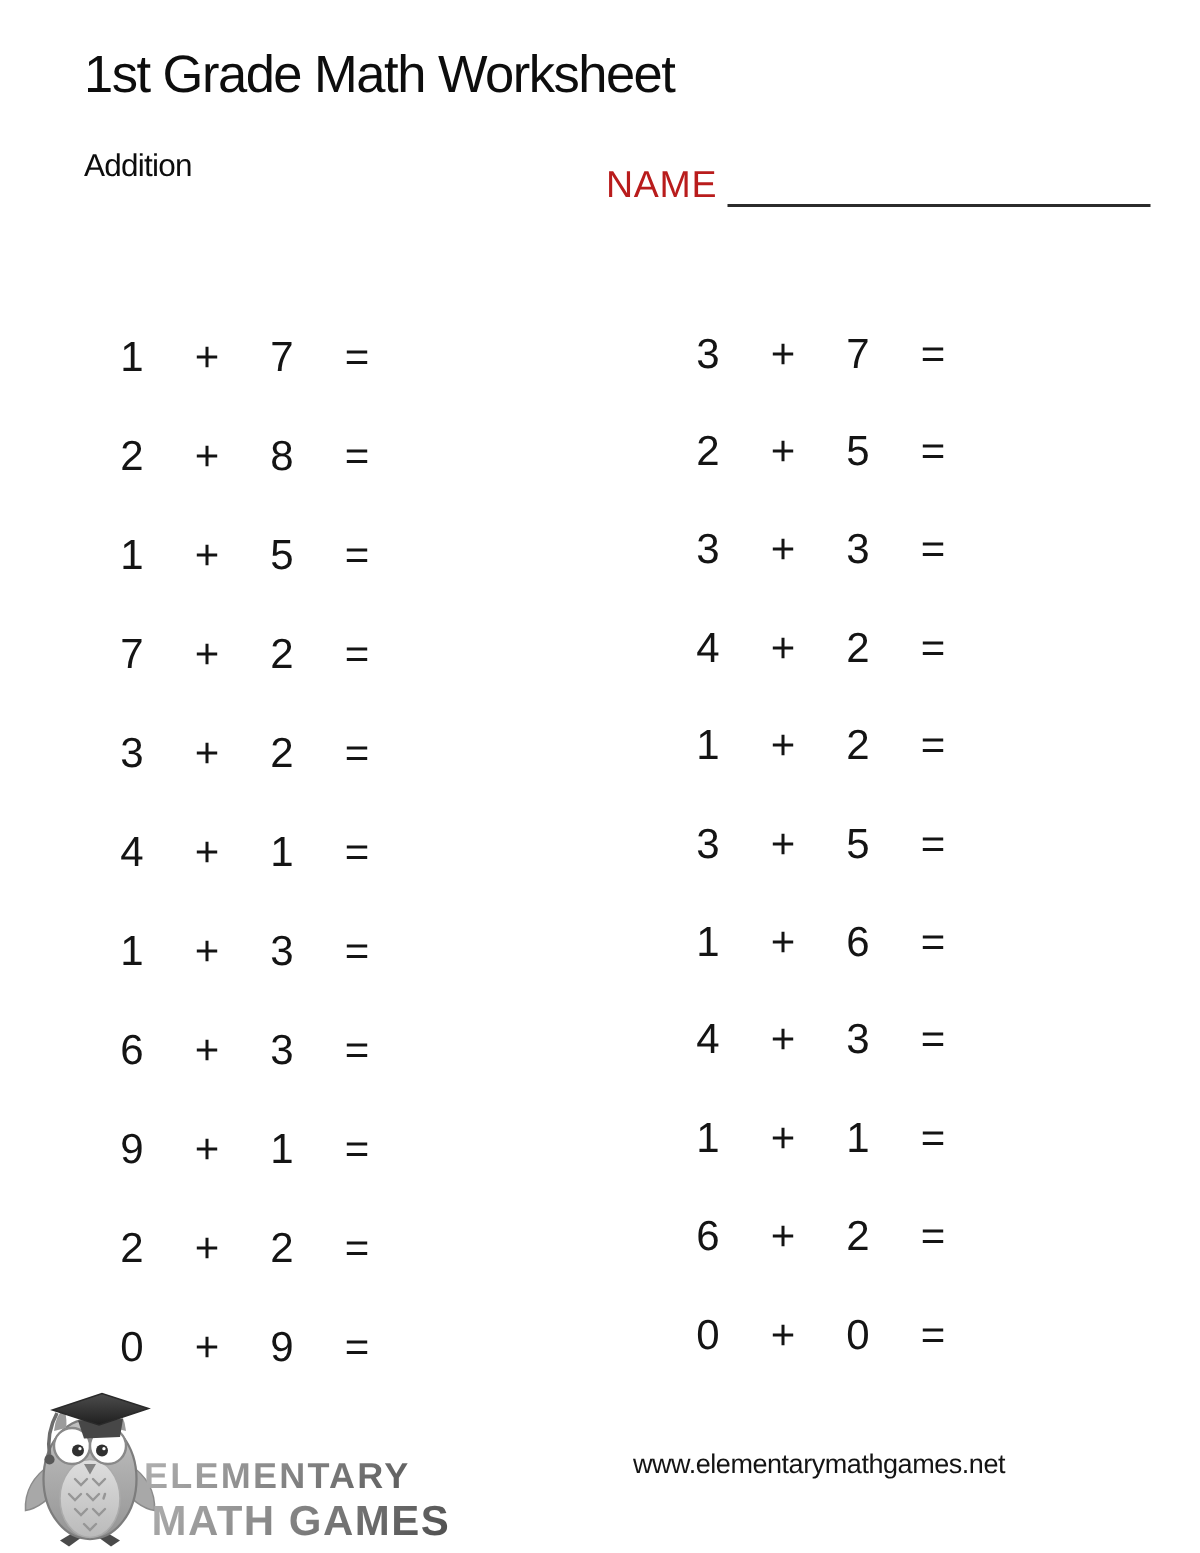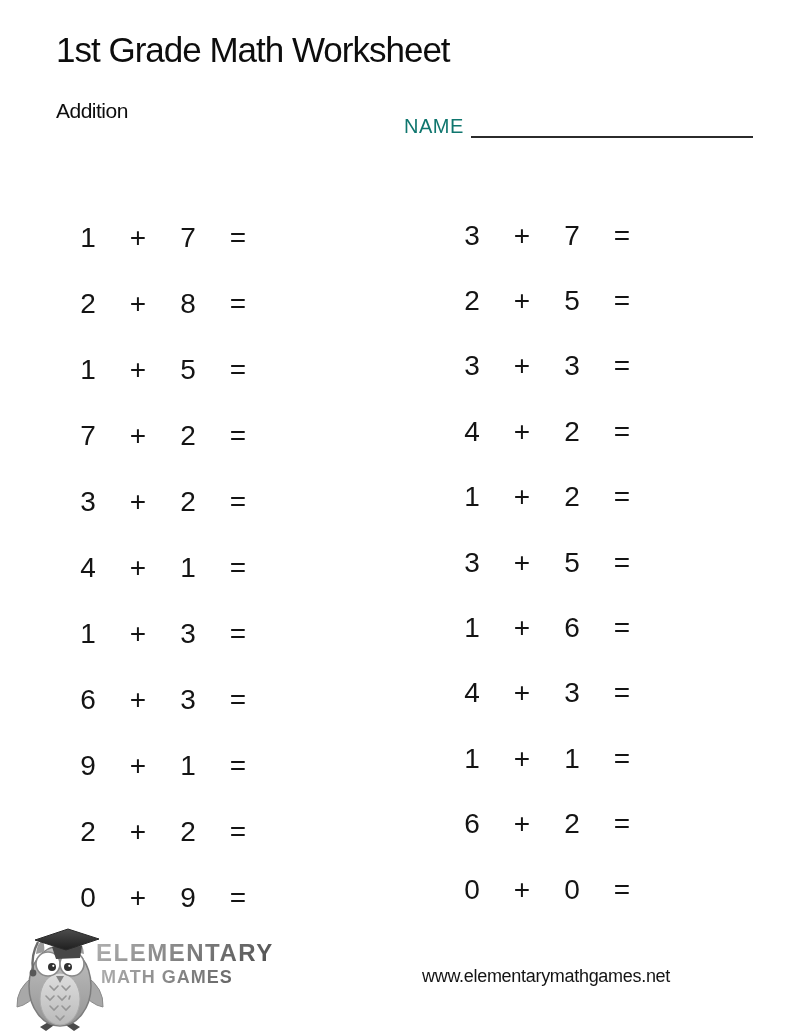--- a/index.html
+++ b/index.html
@@ -13,42 +13,42 @@
     font-size:35px;letter-spacing:-1px;font-weight:400;color:#0d0d0d;white-space:nowrap;text-align:right;
   }
   .subtitle{
     position:absolute;left:56px;top:99px;
     font-size:21px;letter-spacing:-0.5px;font-weight:400;color:#0d0d0d;
   }
   .name-row{
     position:absolute;left:404px;top:108px;
     display:flex;align-items:flex-end;
   }
-  .name-label{font-size:20px;letter-spacing:0.5px;color:#0f766e;}
+  .name-label{font-size:25px;letter-spacing:0.5px;color:#b91c1c;}
   .name-line{
     width:282px;height:28px;margin-left:7px;
     border-bottom:2px solid #2b2b2b;
   }
   
   .pcol{position:absolute;display:flex;flex-direction:column;}
   .pcol-left{left:63px;top:205px;}
   .pcol-right{left:447px;top:203px;}
   .prow{height:66px;display:flex;align-items:center;}
   .pcol-right .prow{height:65.4px;}
   .cell{width:50px;text-align:center;font-size:28px;color:#141414;}
   
   .owl{position:absolute;left:12px;top:926px;width:96px;height:106px;}
   .logo-text{position:absolute;left:96px;top:941px;line-height:1;}
   .logo-line{
     display:block;font-weight:700;white-space:nowrap;
     background:linear-gradient(135deg,#b0b0b0 0%,#8b8b8b 40%,#4e4e4e 100%);
-    -webkit-background-clip:text;background-clip:text;color:transparent;
+    -webkit-background-clip:text;background-clip:text;color:transparent;margin-top:32px;
   }
   .logo-line1{font-size:24px;letter-spacing:1.5px;}
-  .logo-line2{font-size:18px;letter-spacing:1px;margin-top:3px;padding-left:5px;}
+  .logo-line2{font-size:28px;letter-spacing:1px;margin-top:3px;padding-left:5px;}
   .website{
     position:absolute;left:422px;top:966px;
     font-size:18px;letter-spacing:-0.3px;color:#141414;white-space:nowrap;
   }
 </style>
 </head>
 <body>
 
 <div class="sheet">
 

